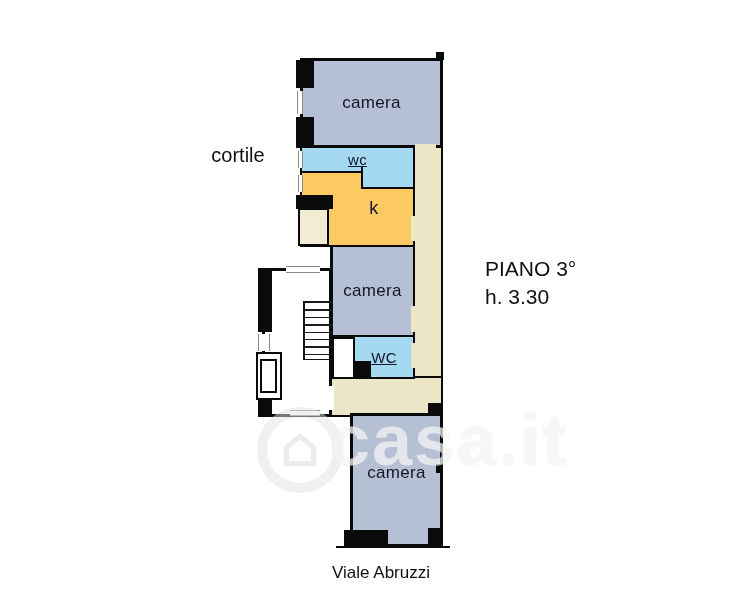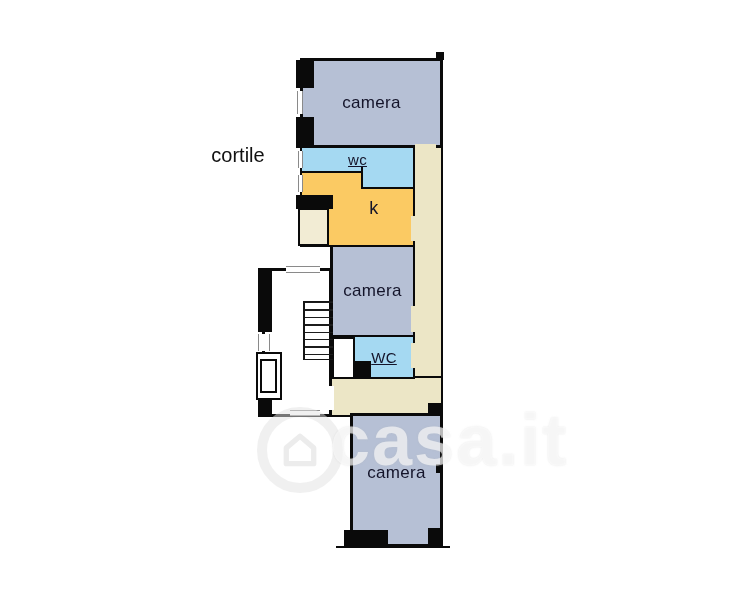--- a/index.html
+++ b/index.html
@@ -90,20 +90,25 @@
   <div class="abs gap" style="left: 415px; top: 144px; width: 21px; height: 5px; background-color: rgb(236, 230, 198);"></div>
 
   <div class="abs roomlabel" style="left: 300px; top: 58px; width: 143px; height: 90px; color: rgb(20, 20, 42);">camera</div>
   <div class="abs roomlabel small" style="left: 300px; top: 146px; width: 115px; height: 27px; color: rgb(20, 20, 42);">wc</div>
   <div class="abs roomlabel" style="left: 333px; top: 170px; width: 82px; height: 77px; font-size: 18px; color: rgb(20, 20, 42);">k</div>
   <div class="abs roomlabel" style="left: 330px; top: 245px; width: 85px; height: 92px; color: rgb(20, 20, 42);">camera</div>
   <div class="abs roomlabel small" style="left: 353px; top: 335px; width: 62px; height: 44px; color: rgb(20, 20, 42);">WC</div>
   <div class="abs roomlabel" style="left: 350px; top: 413px; width: 93px; height: 120px; color: rgb(20, 20, 42);">camera</div>
 
   <div class="abs annot center" style="left: 203px; top: 144px; width: 70px; color: rgb(17, 17, 17);">cortile</div>
+  <div class="abs annot big" style="left: 485px; top: 255px; width: 130px; color: rgb(17, 17, 17);">
+    <div>PIANO 3°</div>
+    <div>h. 3.30</div>
+  </div>
+  <div class="abs annot center" style="left: 316px; top: 563px; width: 130px; font-size: 17px; color: rgb(17, 17, 17);">Viale Abruzzi</div>
 
   <div class="abs wm-circle" style="left:257px;top:407px;">
     <svg width="38" height="38" viewBox="0 0 36 36">
       <path d="M18 5 L31 16 V31 H5 V16 Z" fill="none" stroke="rgba(228,228,228,0.7)" stroke-width="5" stroke-linejoin="round"></path>
     </svg>
   </div>
   <div class="abs wm-text" style="left:330px;top:409px;">casa.it</div>
 
 </div>
 

